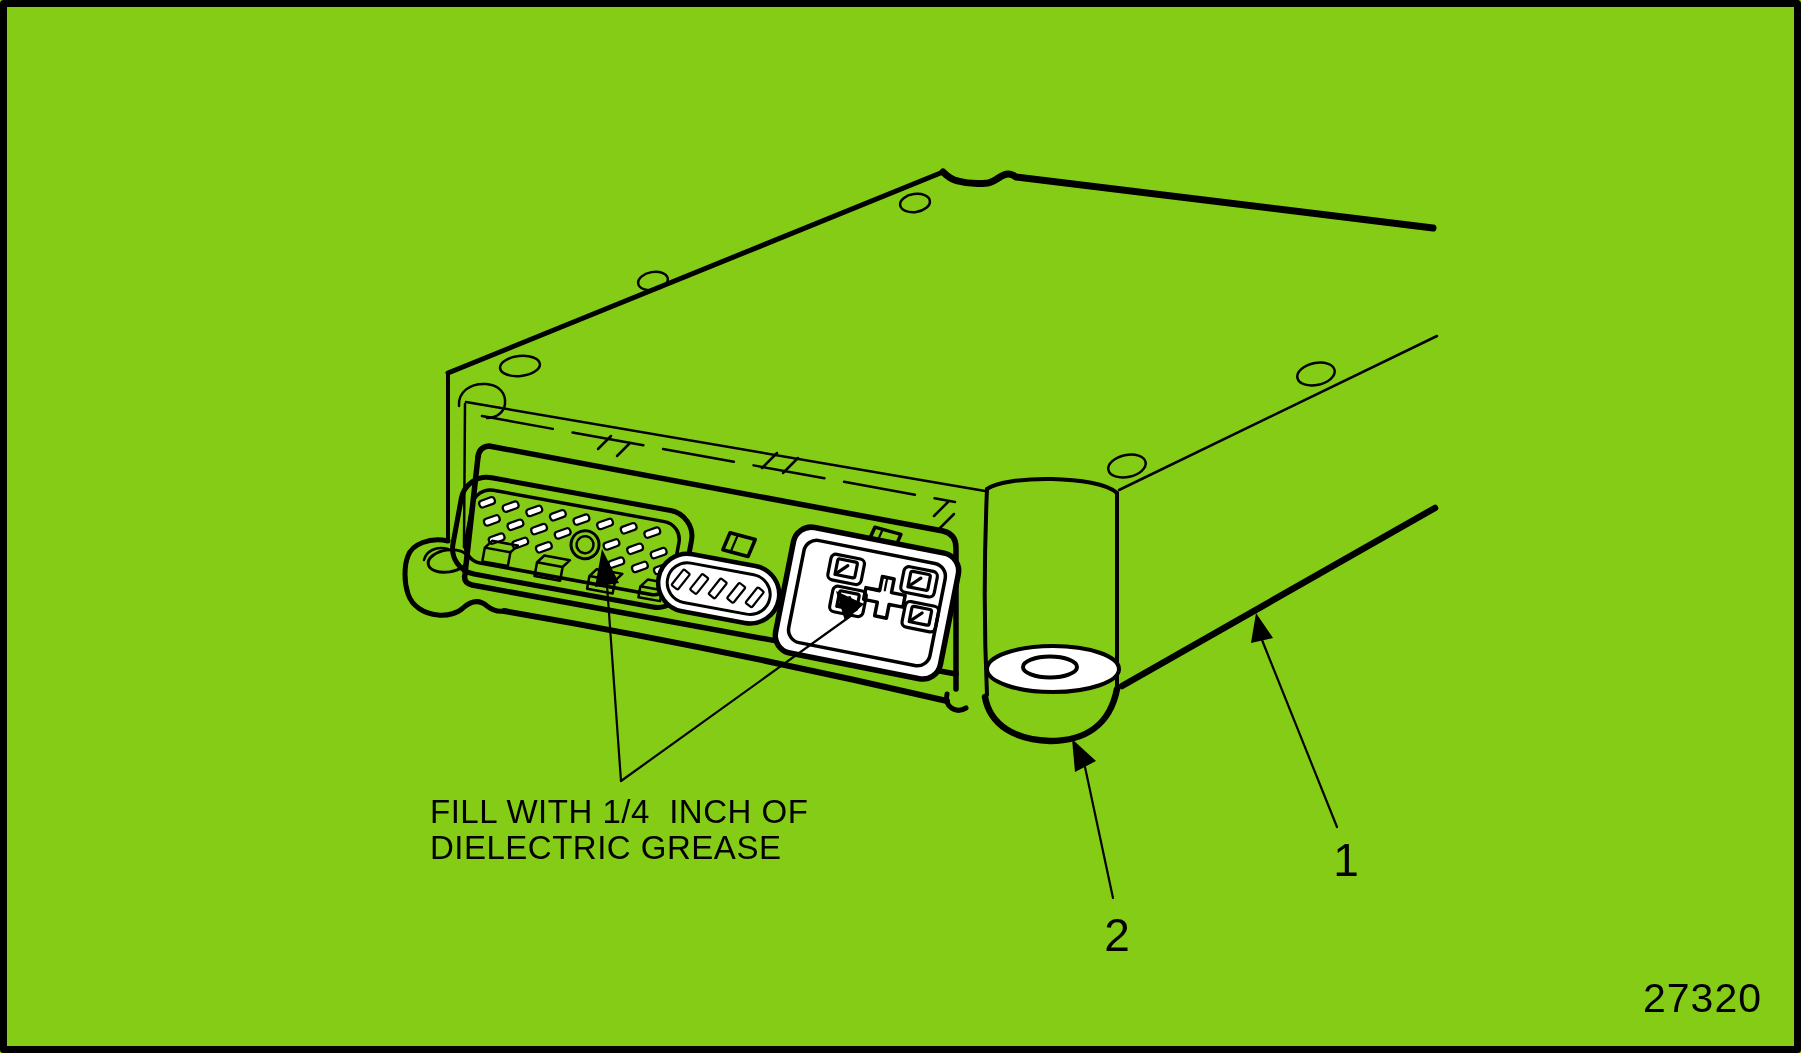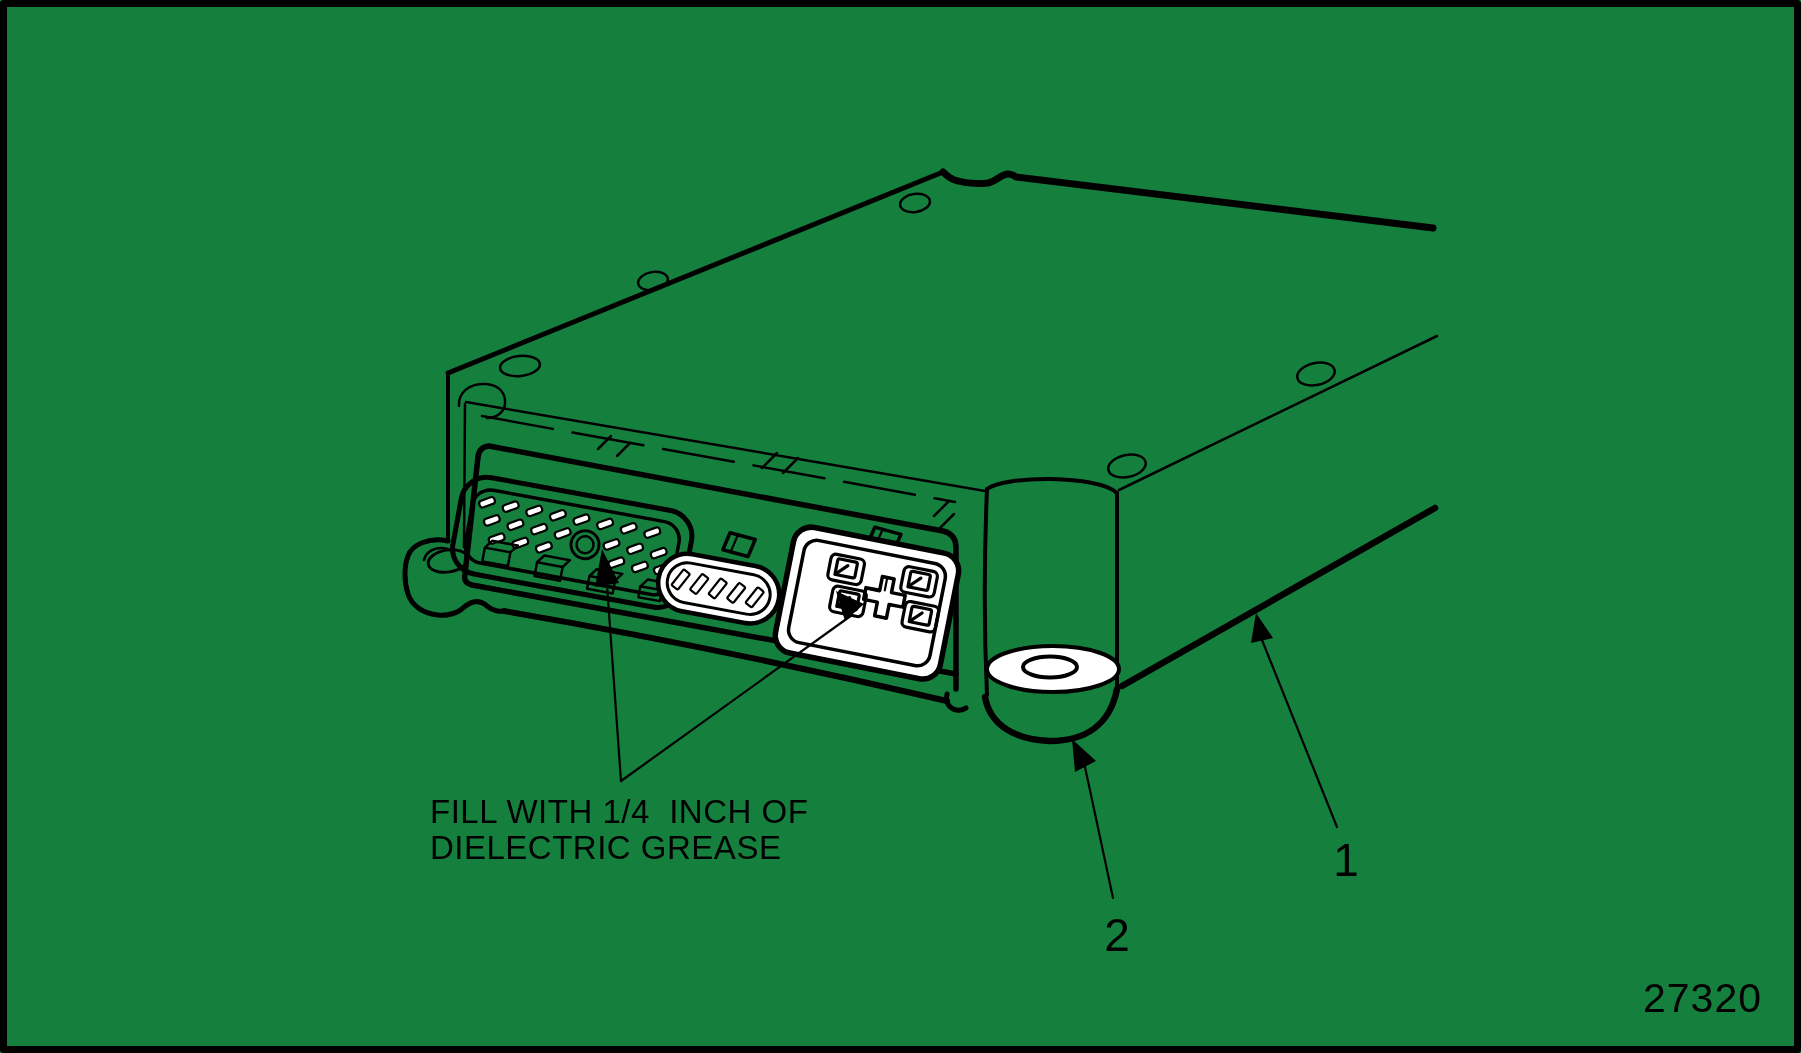--- a/index.html
+++ b/index.html
@@ -1,16 +1,16 @@
 <!DOCTYPE html>
 <html><head>
 <meta charset="utf-8">
 <style>
   html,body{margin:0;padding:0;background:#ffffff;}
-  .page{position:relative;width:1801px;height:1053px;background:#15803d;overflow:hidden;}
+  .page{position:relative;width:1801px;height:1053px;background:#84cc16;overflow:hidden;}
   svg{position:absolute;left:0;top:0;}
   svg .ln{fill:none;stroke:#000;stroke-linecap:round;stroke-linejoin:round;}
   svg .wf{fill:#fff;stroke:#000;stroke-linejoin:round;}
   svg .pin{fill:#fff;stroke:#000;stroke-width:2.2;}
   svg .blade{fill:#fff;stroke:#000;stroke-width:2.2;}
   svg .solid{fill:#000;stroke:none;}
   text{font-family:"Liberation Sans","DejaVu Sans",sans-serif;fill:#000;white-space:pre;}
   .lbl{font-size:33px;letter-spacing:.5px;}
   .callout{font-size:46px;}
   .fig{font-size:41px;letter-spacing:1px;}

